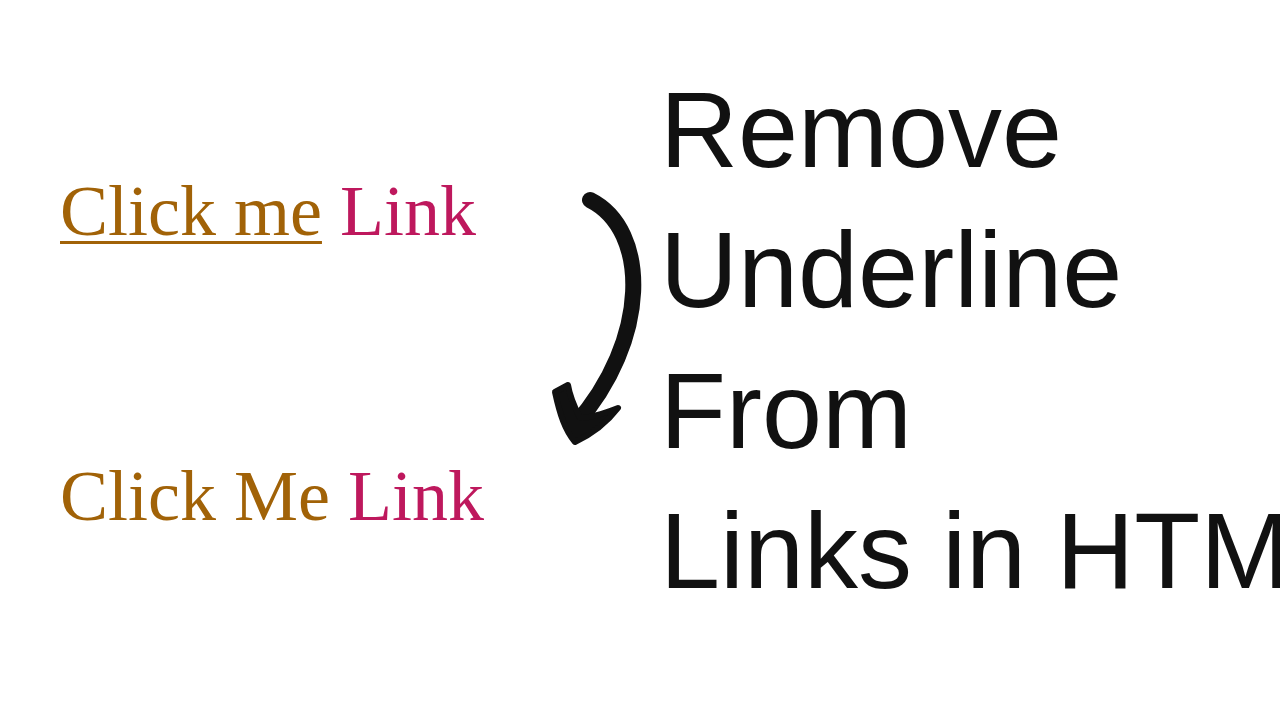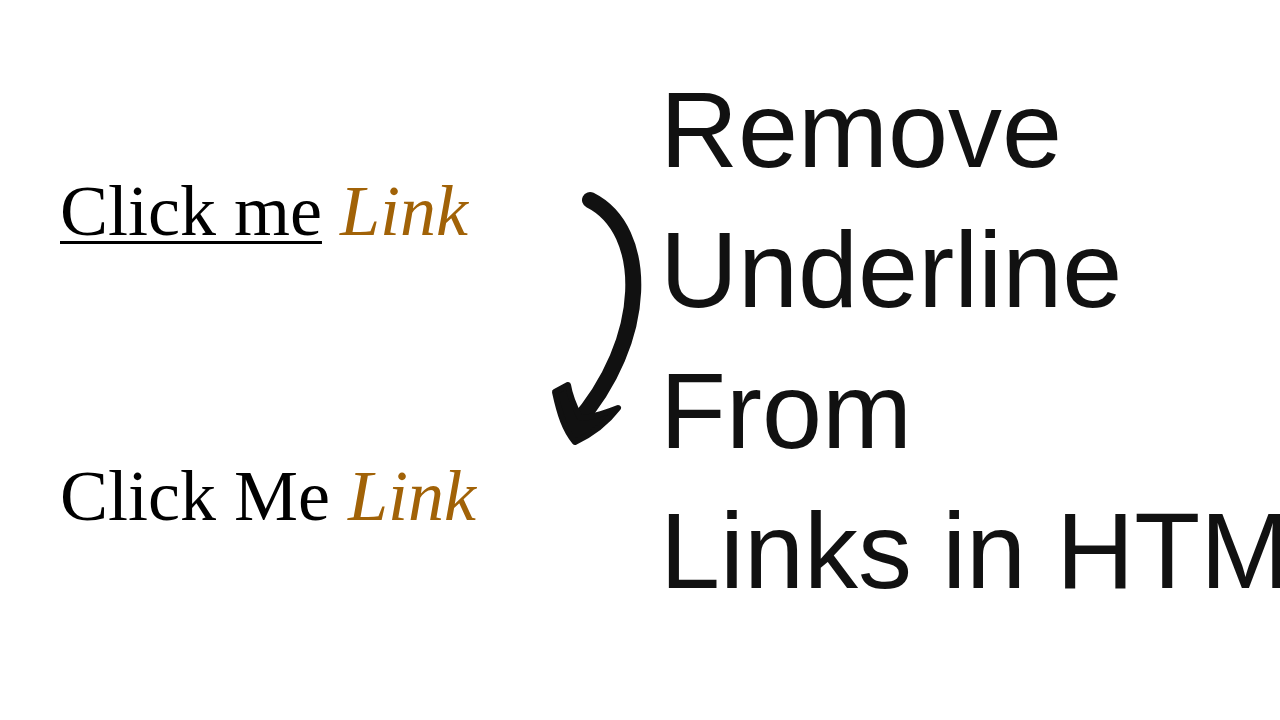--- a/index.html
+++ b/index.html
@@ -16,30 +16,29 @@
     height: 720px;
   }
   .example {
     position: absolute;
     font-family: "Times New Roman", Times, serif;
     font-size: 72px;
     line-height: 1;
     white-space: nowrap;
   }
   .example .link {
-    color: #000000;
+    color: #a16207;
   }
   .example .link.underlined {
     text-decoration: underline;
     text-decoration-thickness: 3px;
     text-underline-offset: 6px;
   }
   .example .plain {
-    color: #a16207;
-    font-style: italic;
+    color: #be185d;
   }
   .example-1 { left: 60px; top: 175px; }
   .example-2 { left: 60px; top: 460px; }
 
   .title {
     position: absolute;
     left: 660px;
     top: 60px;
     font-family: Impact, "Arial Black", sans-serif;
     font-weight: 400;

